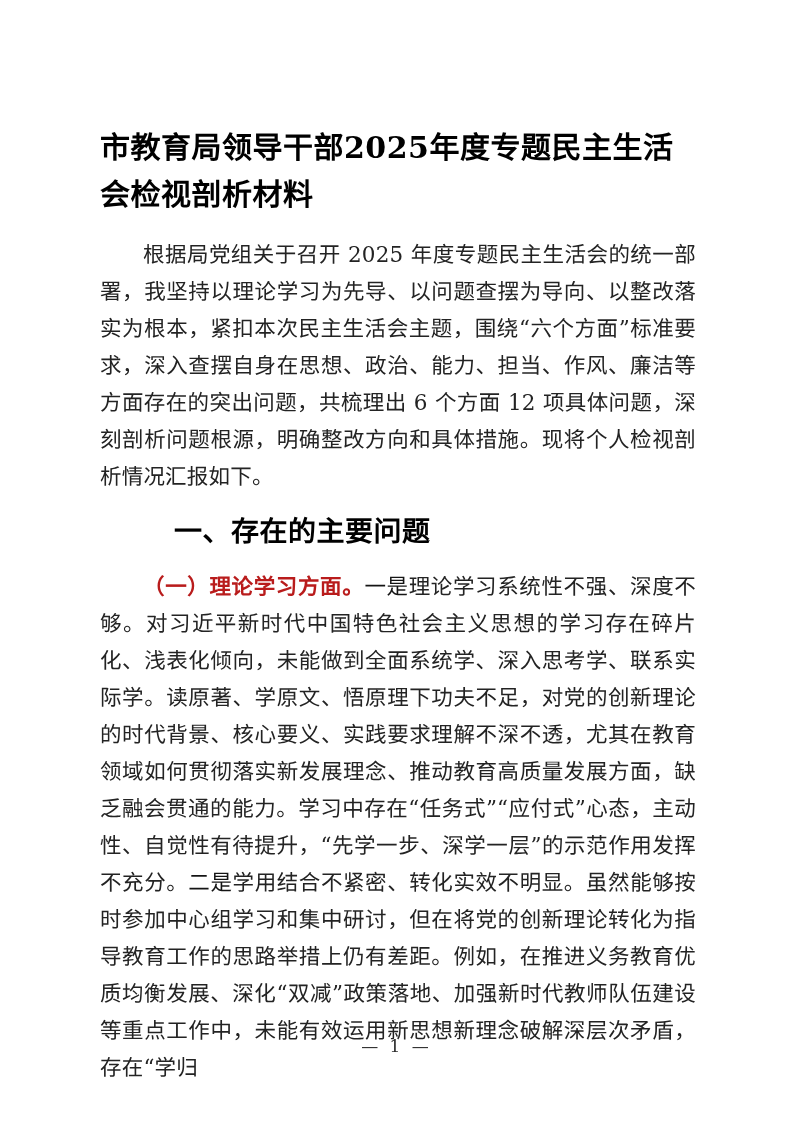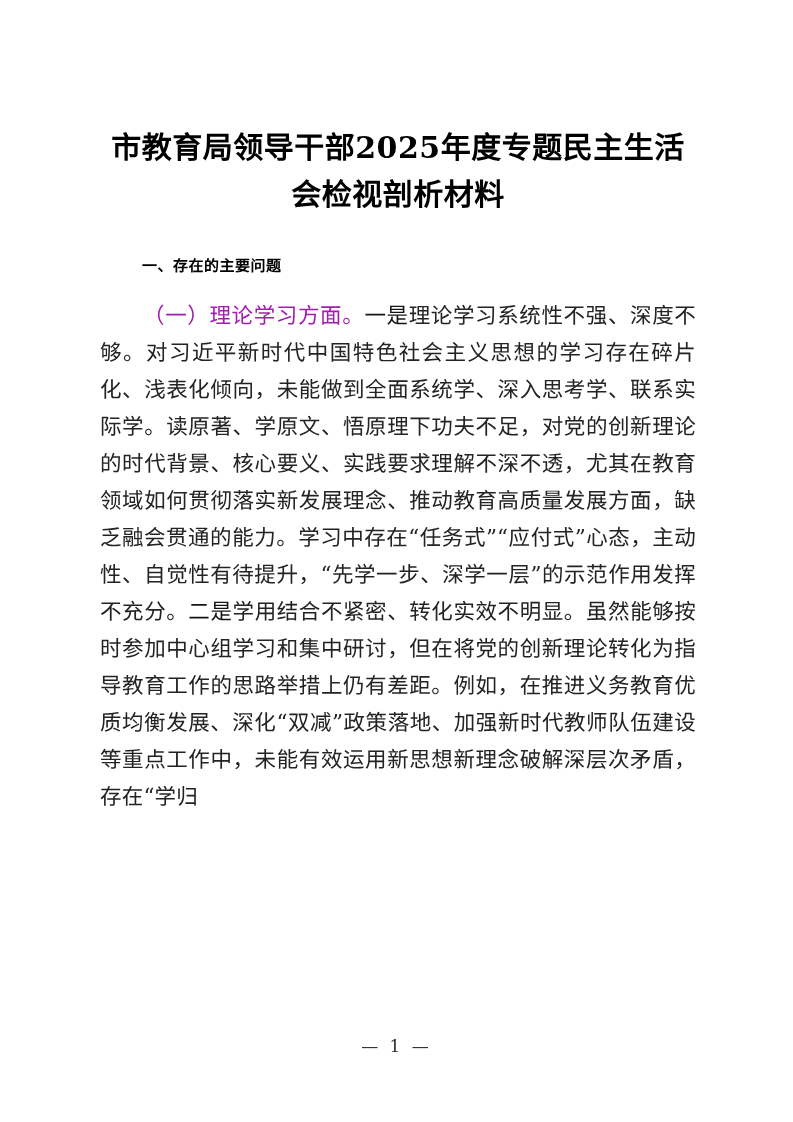--- a/index.html
+++ b/index.html
@@ -18,21 +18,20 @@
     box-sizing: border-box;
     font-family: "DejaVu Serif", "Liberation Serif", serif;
     color: #1a1a1a;
   }
 
   .doc-title {
     position: absolute;
     left: 100px;
     top: 104px;
     width: 596px;
-    text-align: center;
     font-family: "DejaVu Serif", "Liberation Serif", serif;
     font-weight: 700;
     font-size: 30px;
     line-height: 47px;
     letter-spacing: 0.5px;
     color: #000000;
   }
 
   .body-block {
     position: absolute;
@@ -49,34 +48,34 @@
     text-align-last: left;
     text-justify: inter-ideograph;
     letter-spacing: 0.2px;
     color: #232323;
     font-family: "DejaVu Serif", "Liberation Serif", serif;
   }
   p.para.indent { text-indent: 2em; }
 
   
   p.heading-1 {
-    margin: 12px;
+    margin: 18px;
     text-indent: 2em;
     font-family: "DejaVu Sans", "Liberation Sans", sans-serif;
     font-weight: 700;
-    font-size: 15px;
+    font-size: 28px;
     line-height: 37px;
     letter-spacing: 0.5px;
     color: #000000;
   }
 
   
   .b {
-    font-weight: 400;
-    color: #a21caf;
+    font-weight: 700;
+    color: #b91c1c;
   }
   
   .b2 {
     font-weight: 400;
     color: #141414;
   }
 
   .page-footer {
     position: absolute;
     left: 0;
@@ -91,20 +90,21 @@
 </style>
 </head>
 <body>
 
 <div class="page">
 
   <h1 class="doc-title">市教育局领导干部2025年度专题民主生活会检视剖析材料</h1>
 
   <div class="body-block">
 
+    <p class="para indent">根据局党组关于召开 2025 年度专题民主生活会的统一部署，我坚持以理论学习为先导、以问题查摆为导向、以整改落实为根本，紧扣本次民主生活会主题，围绕“六个方面”标准要求，深入查摆自身在思想、政治、能力、担当、作风、廉洁等方面存在的突出问题，共梳理出 6 个方面 12 项具体问题，深刻剖析问题根源，明确整改方向和具体措施。现将个人检视剖析情况汇报如下。</p>
 
     <p class="heading-1">一、存在的主要问题</p>
 
     <p class="para indent"><span class="b">（一）理论学习方面。</span><span class="b2">一是</span><span>理论学习系统性不强、深度不够。对习近平新时代中国特色社会主义思想的学习存在碎片化、浅表化倾向，未能做到全面系统学、深入思考学、联系实际学。读原著、学原文、悟原理下功夫不足，对党的创新理论的时代背景、核心要义、实践要求理解不深不透，尤其在教育领域如何贯彻落实新发展理念、推动教育高质量发展方面，缺乏融会贯通的能力。学习中存在“任务式”“应付式”心态，主动性、自觉性有待提升，“先学一步、深学一层”的示范作用发挥不充分。</span><span class="b2">二是</span><span>学用结合不紧密、转化实效不明显。虽然能够按时参加中心组学习和集中研讨，但在将党的创新理论转化为指导教育工作的思路举措上仍有差距。例如，在推进义务教育优质均衡发展、深化“双减”政策落地、加强新时代教师队伍建设等重点工作中，未能有效运用新思想新理念破解深层次矛盾，存在“学归</span></p>
 
   </div>
 
   <div class="page-footer">— 1 —</div>
 
 </div>

